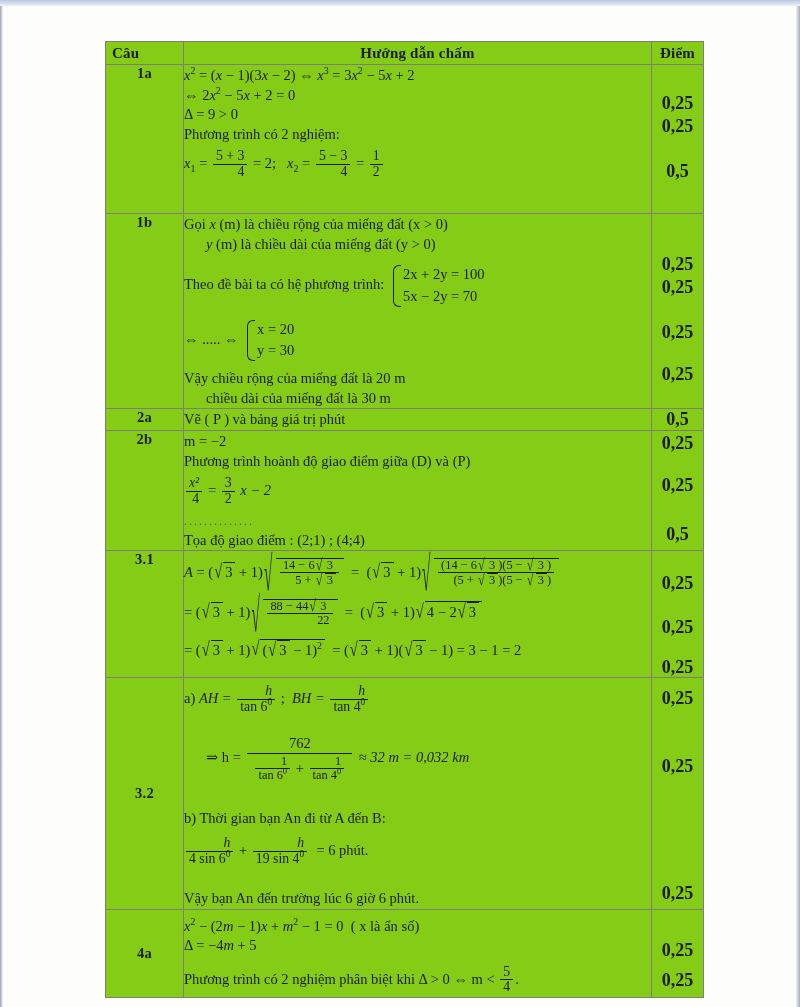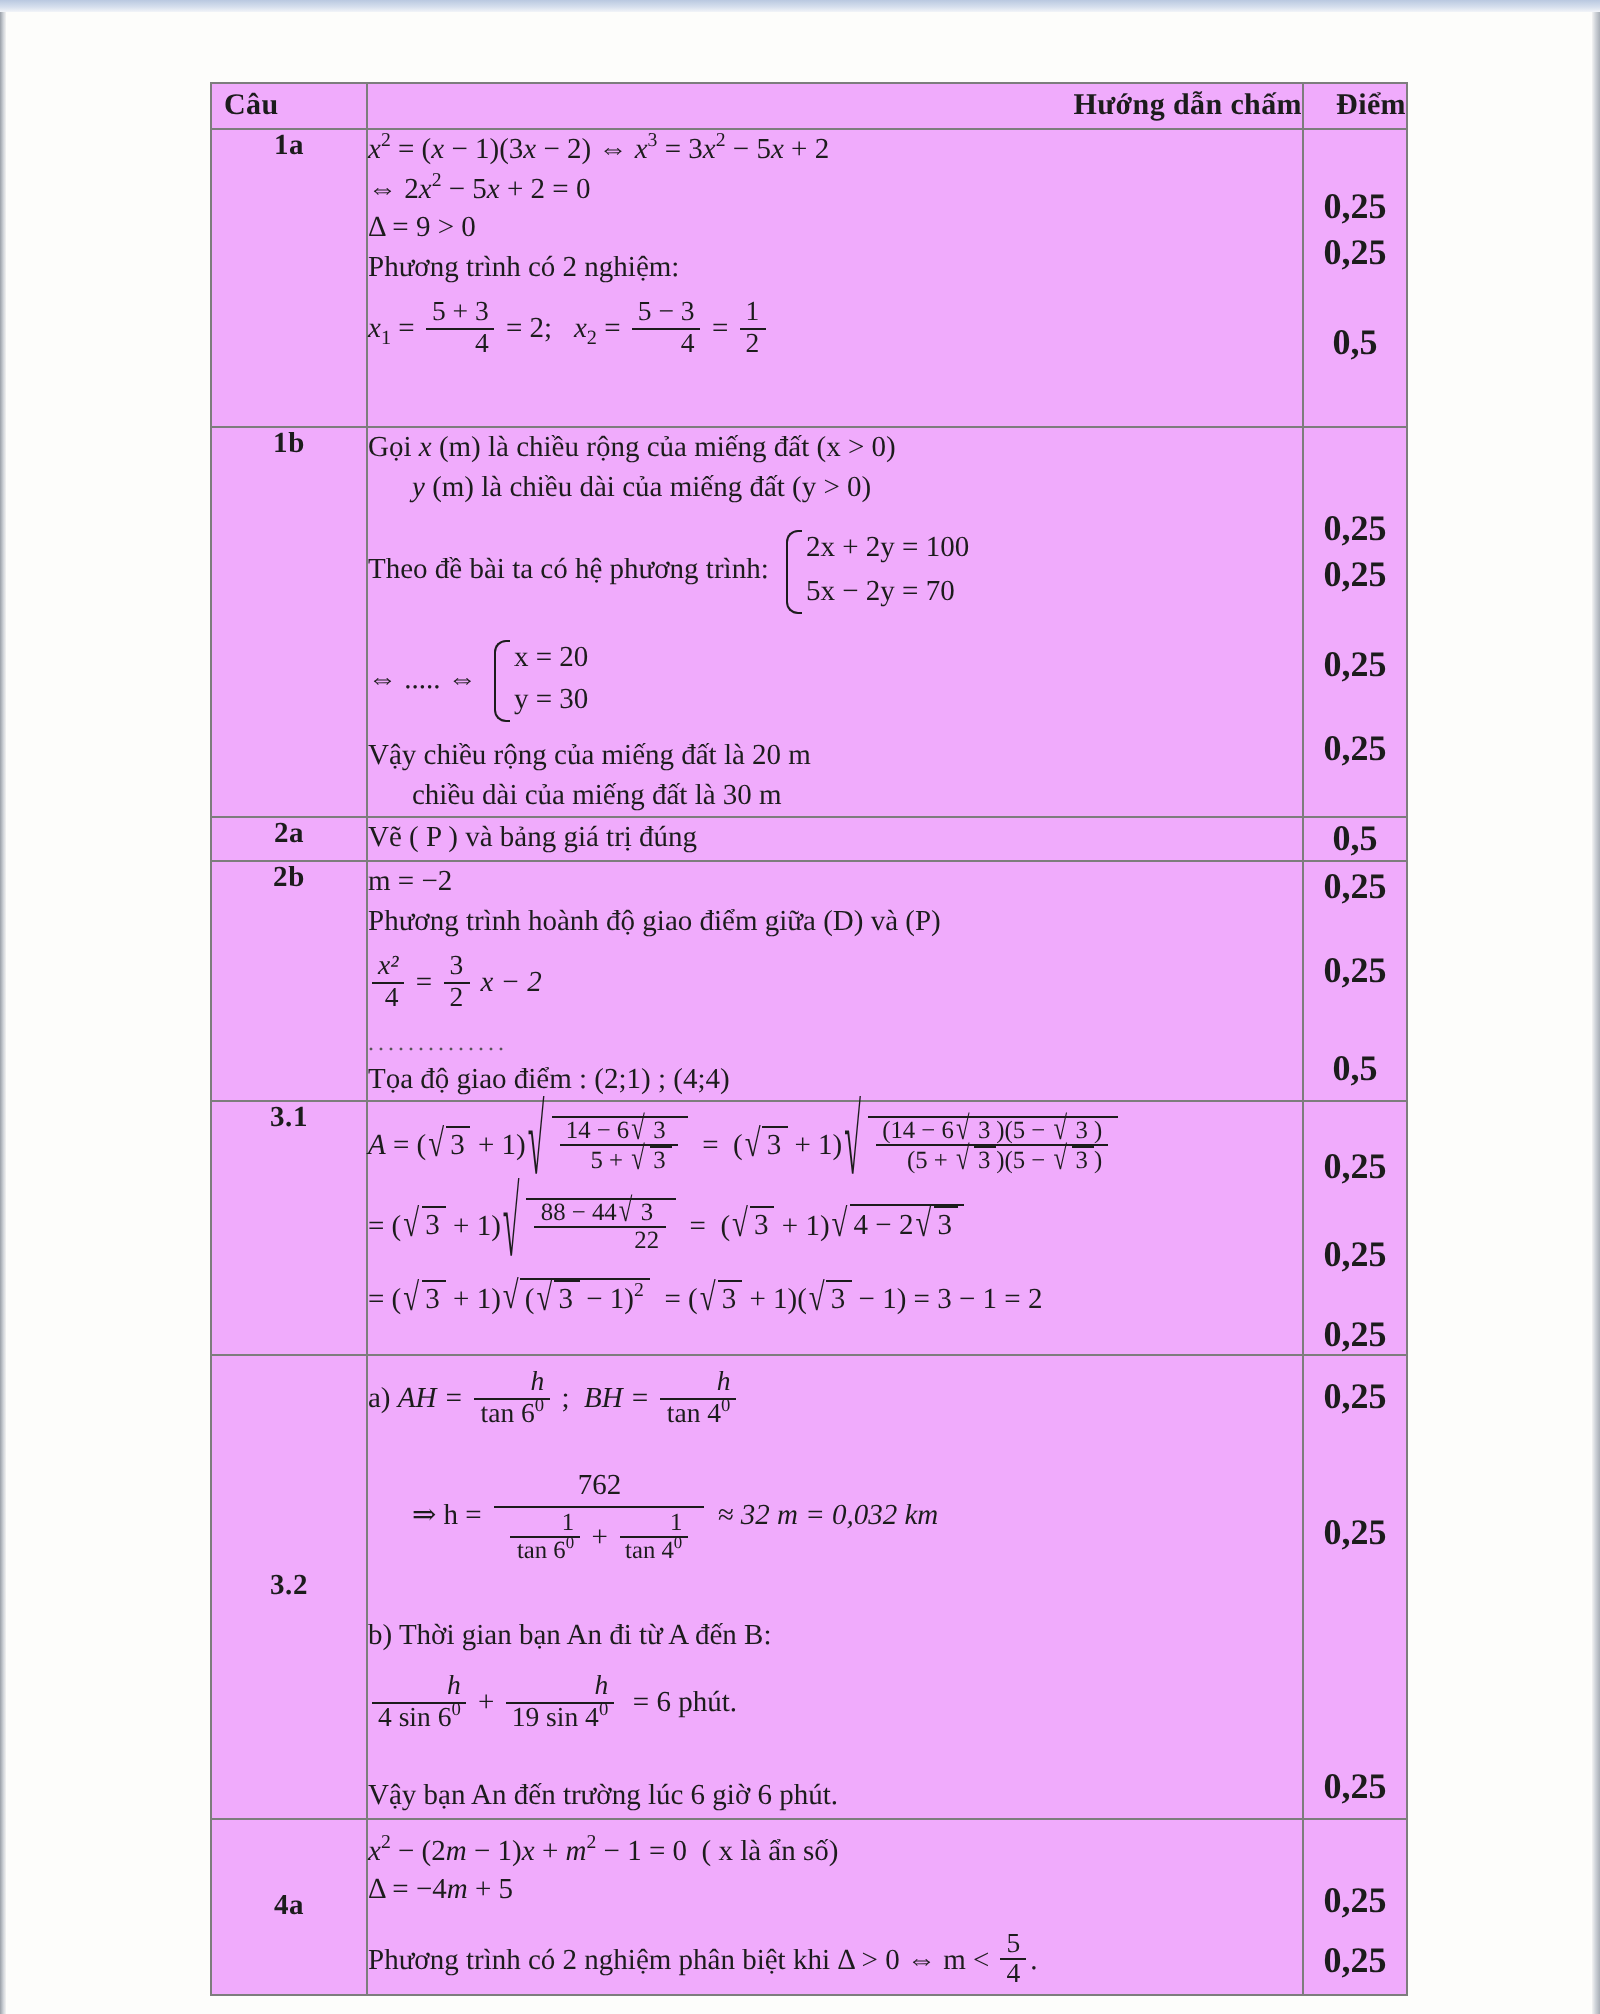--- a/index.html
+++ b/index.html
@@ -47,29 +47,29 @@
     top: 41px;
     width: 598px;
     border-collapse: collapse;
     table-layout: fixed;
     color: #1c1c1c;
   }
   .grading-table td, .grading-table th {
     border: 1px solid #7d7d7d;
     vertical-align: top;
     padding: 0;
-    background: #f0abfc;
+    background: #84cc16;
   }
   col.col-q   { width: 78px; }
   col.col-g   { width: 468px; }
   col.col-p   { width: 52px; }
 
   
   .hdr-cell {
-    text-align: right;
+    text-align: center;
     font-weight: bold;
     font-size: 15px;
     height: 22px;
     line-height: 22px;
     letter-spacing: .2px;
   }
   .hdr-cell.left-al { text-align: left; padding-left: 6px; }
 
   
   .q-cell {
@@ -274,21 +274,21 @@
       <span class="pt" style="top:40px">0,25</span>
       <span class="pt" style="top:63px">0,25</span>
       <span class="pt" style="top:108px">0,25</span>
       <span class="pt" style="top:150px">0,25</span>
     </td>
   </tr>
 
   <tr>
     <td class="q-cell">2a</td>
     <td class="g-cell" style="height:17px">
-      <span class="line">Vẽ ( P ) và bảng giá trị đúng</span>
+      <span class="line">Vẽ ( P ) và bảng giá trị phút</span>
     </td>
     <td class="p-cell simple">
       <span>0,5</span>
     </td>
   </tr>
 
   <tr>
     <td class="q-cell">2b</td>
     <td class="g-cell" style="height:112px">
       <span class="line m">m = −2</span>

